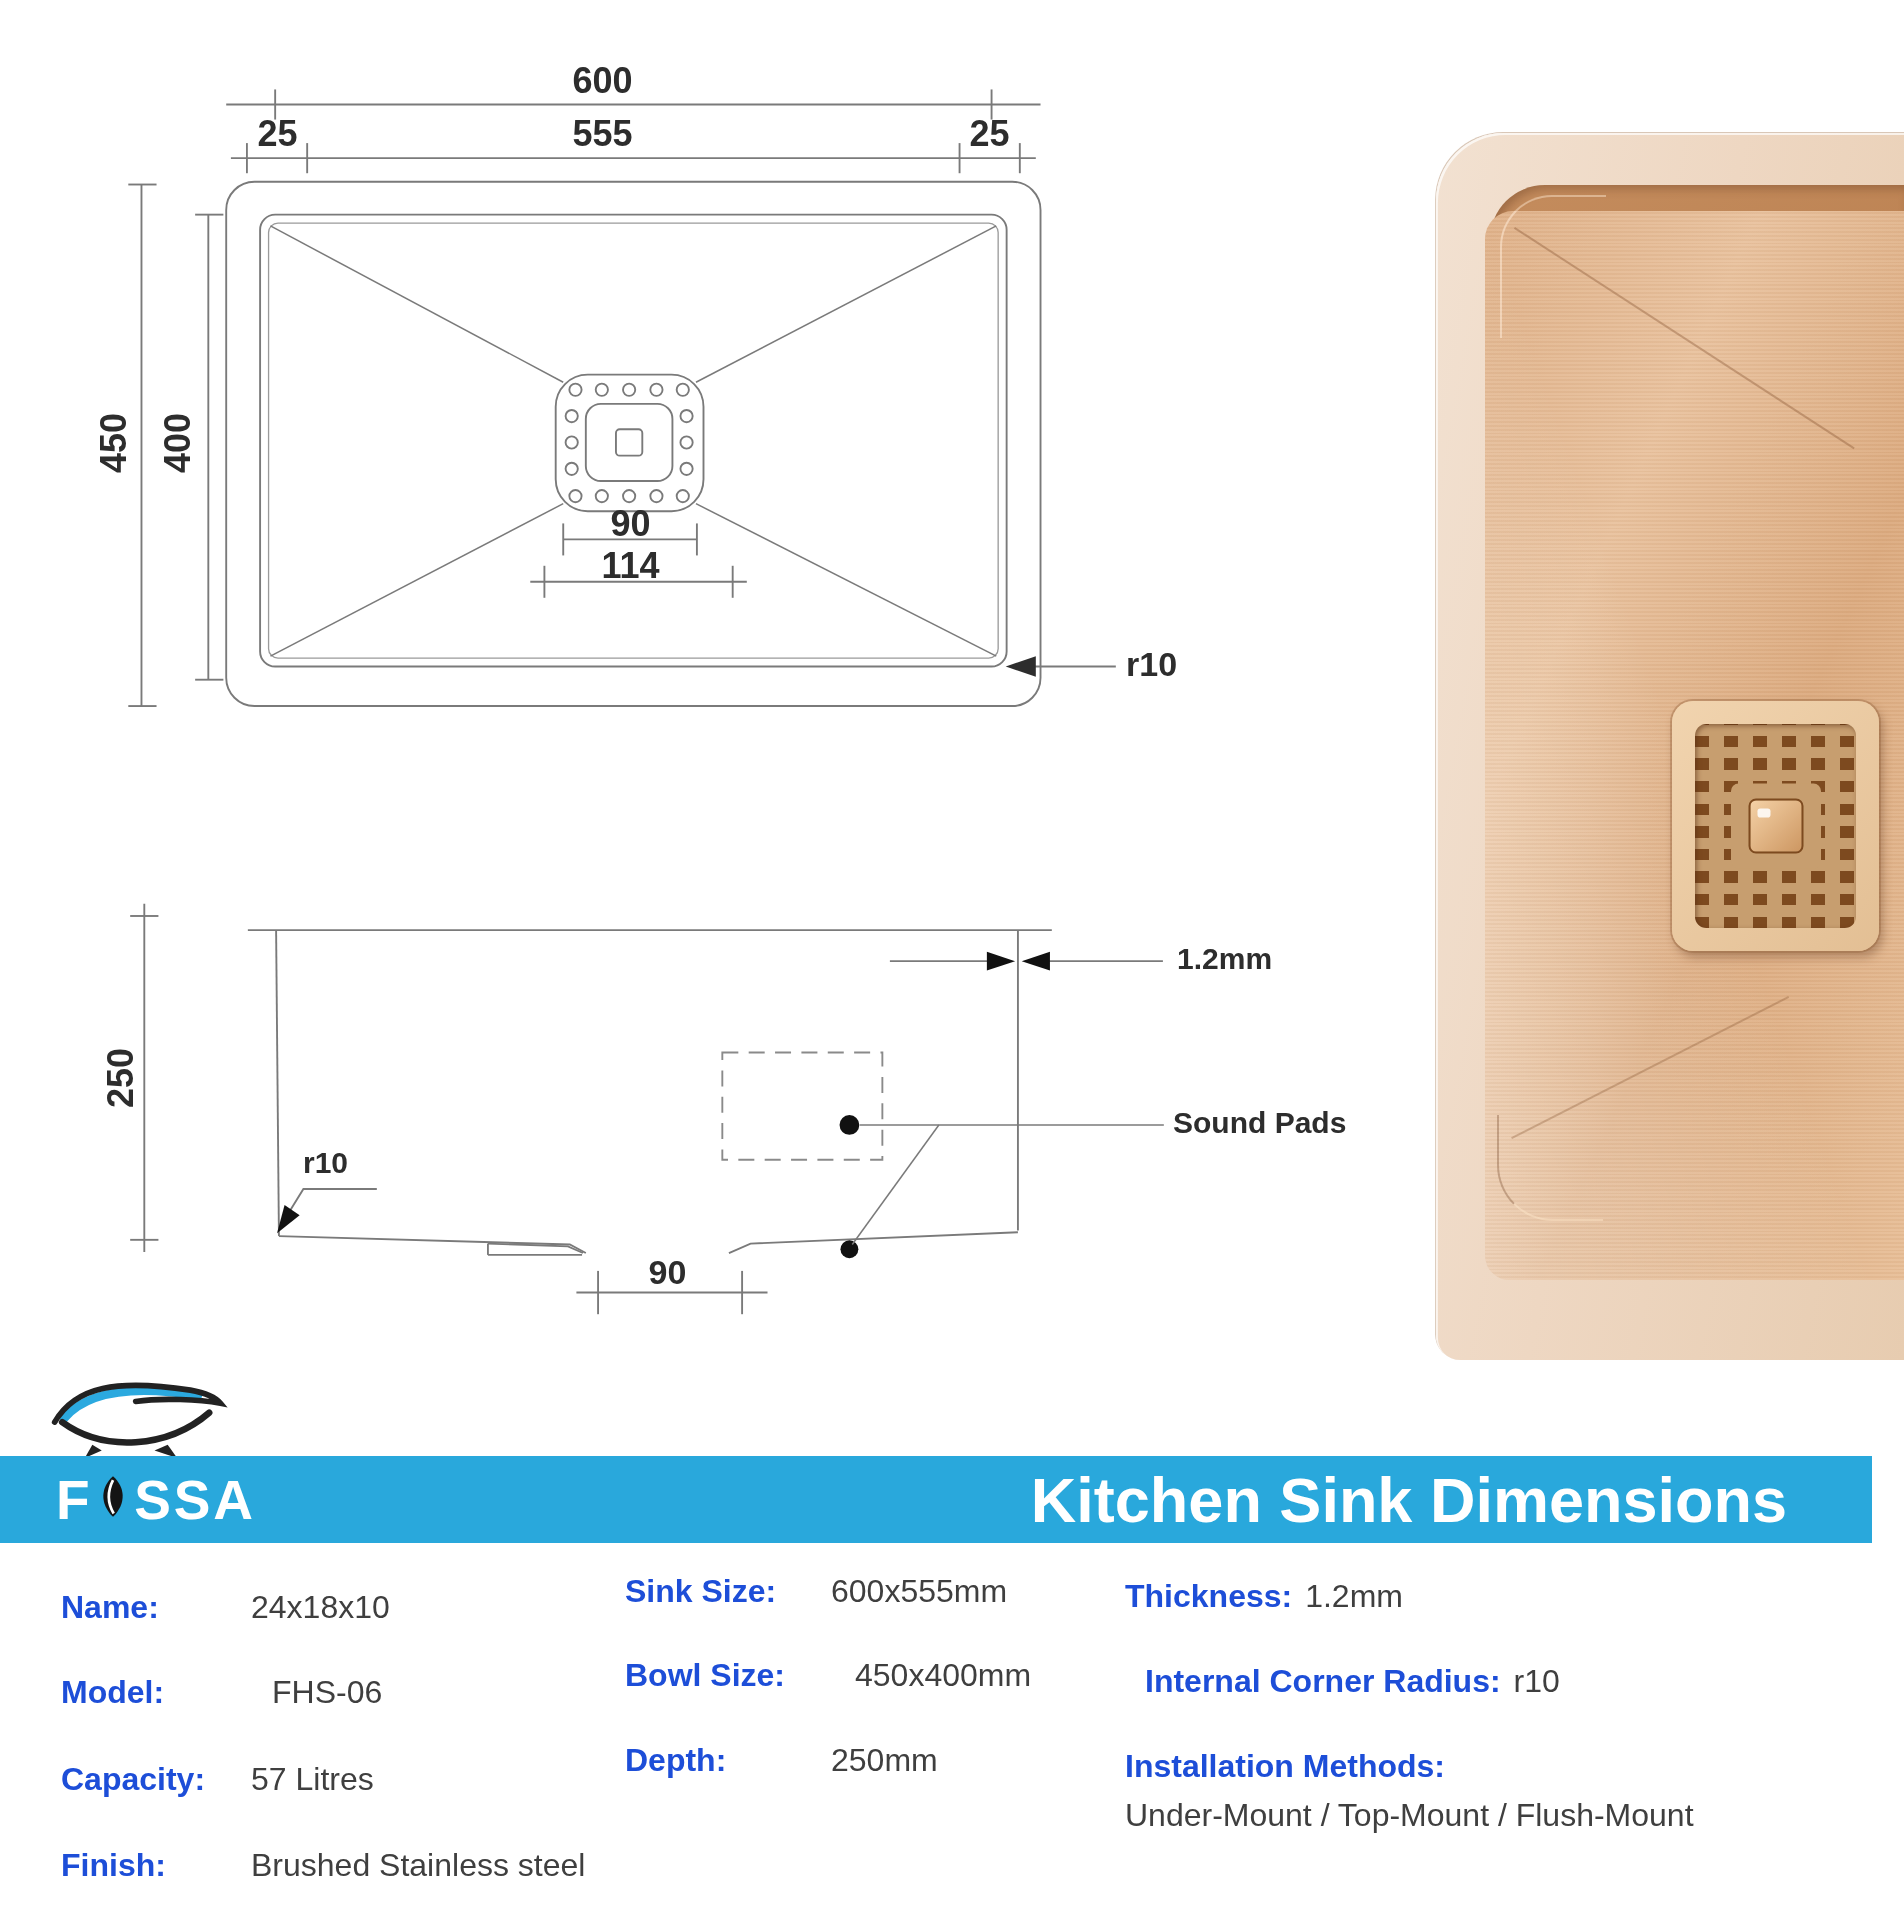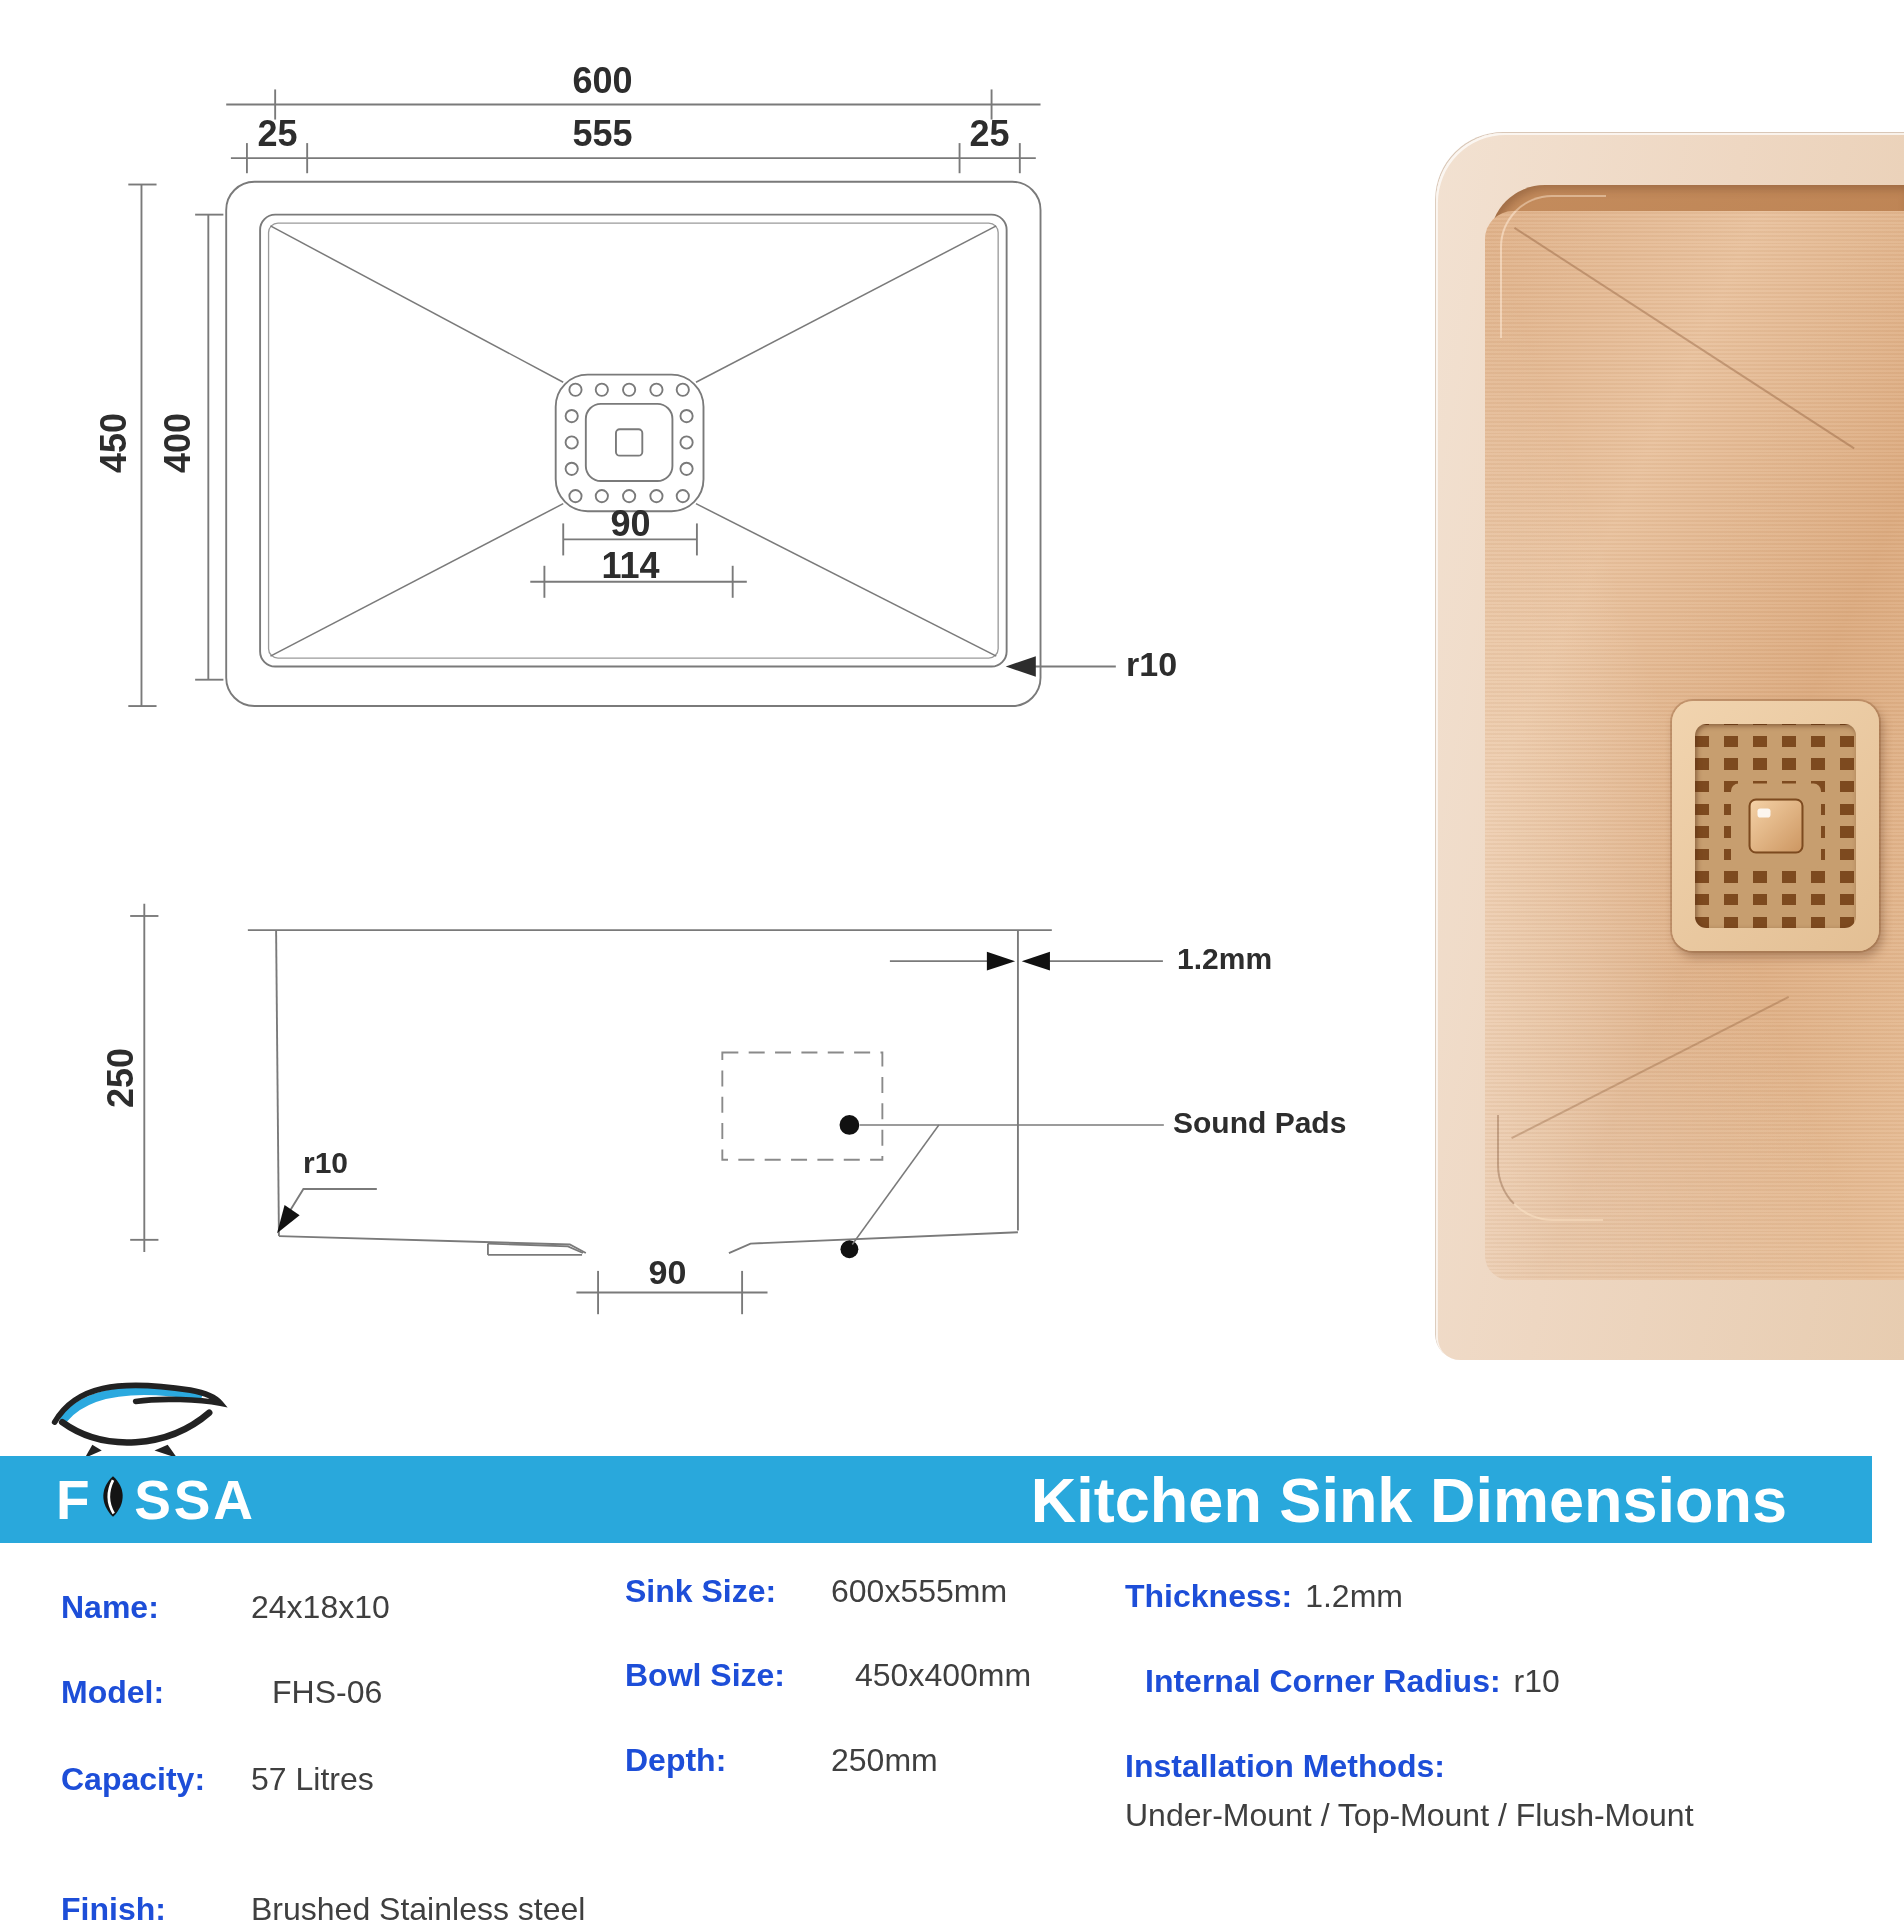--- a/index.html
+++ b/index.html
@@ -235,21 +235,21 @@
     <span class="val">24x18x10</span>
   </div>
   <div class="spec-row c1" style="left:61px;top:1674px;gap:21px;">
     <span class="lbl">Model:</span>
     <span class="val">FHS-06</span>
   </div>
   <div class="spec-row c1" style="left:61px;top:1761px;">
     <span class="lbl">Capacity:</span>
     <span class="val">57 Litres</span>
   </div>
-  <div class="spec-row c1" style="left:61px;top:1847px;margin-top:44px;">
+  <div class="spec-row c1" style="left:61px;top:1847px;">
     <span class="lbl">Finish:</span>
     <span class="val">Brushed Stainless steel</span>
   </div>
 
   <div class="spec-row c2" style="left:625px;top:1573px;">
     <span class="lbl">Sink Size:</span>
     <span class="val">600x555mm</span>
   </div>
   <div class="spec-row c2" style="left:625px;top:1657px;gap:24px;">
     <span class="lbl">Bowl Size:</span>

